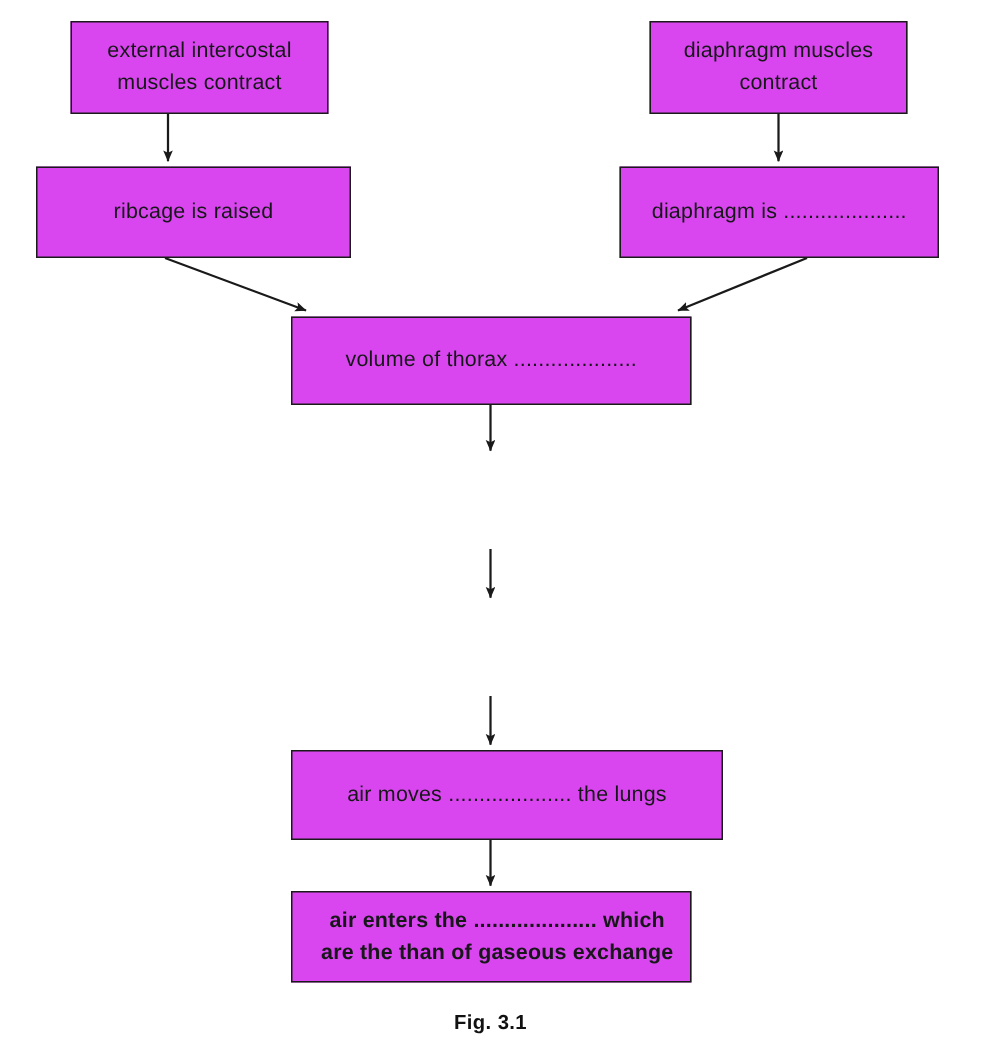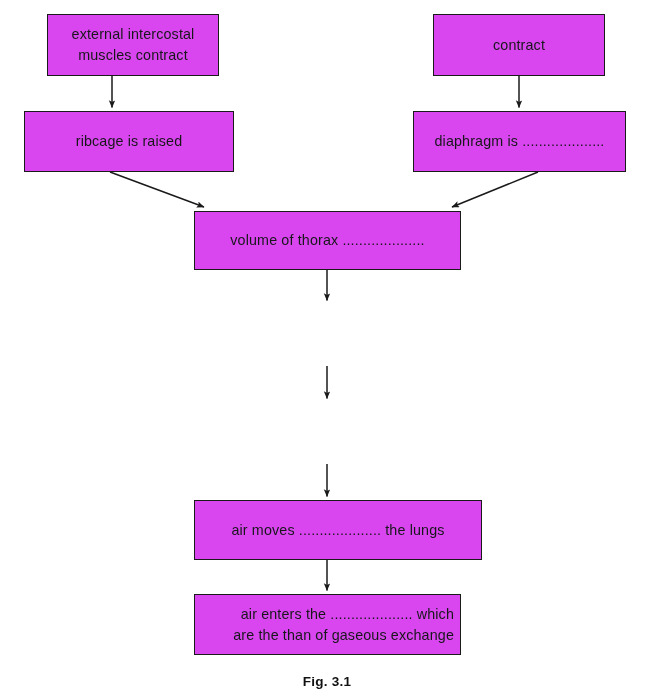--- a/index.html
+++ b/index.html
@@ -45,23 +45,24 @@
     color: #17171a;
     letter-spacing: 0.01em;
     text-align: center;
     padding: 12px 6px;
   }
   .node .line {
     display: block;
     white-space: pre;
   }
   .node.align-left {
-    align-items: flex-end;
+    align-items: center;
     text-align: left;
     padding-left: 14px;
+    font-weight: bold;
   }
   .node.align-left .line { text-align: left; }
 
   .caption {
     position: absolute;
     left: 0;
     width: 654px;
     text-align: center;
     font-size: 13.5px;
     font-weight: bold;
@@ -97,20 +98,21 @@
 
     <line x1="327" y1="560" x2="327" y2="590.5" stroke="#1a1a1a" stroke-width="1.5" marker-end="url(#ah)"></line>
   </svg>
 
   <div class="node" style="left:47px; top:14px; width:172px; height:62px;">
     <span class="line">external intercostal</span>
     <span class="line">muscles contract</span>
   </div>
 
   <div class="node" style="left:433px; top:14px; width:172px; height:62px;">
+    <span class="line">diaphragm muscles</span>
     <span class="line">contract</span>
   </div>
 
   <div class="node" style="left:24px; top:111px; width:210px; height:61px;">
     <span class="line">ribcage is raised</span>
   </div>
 
   <div class="node" style="left:413px; top:111px; width:213px; height:61px;">
     <span class="line">diaphragm is ....................</span>
   </div>

